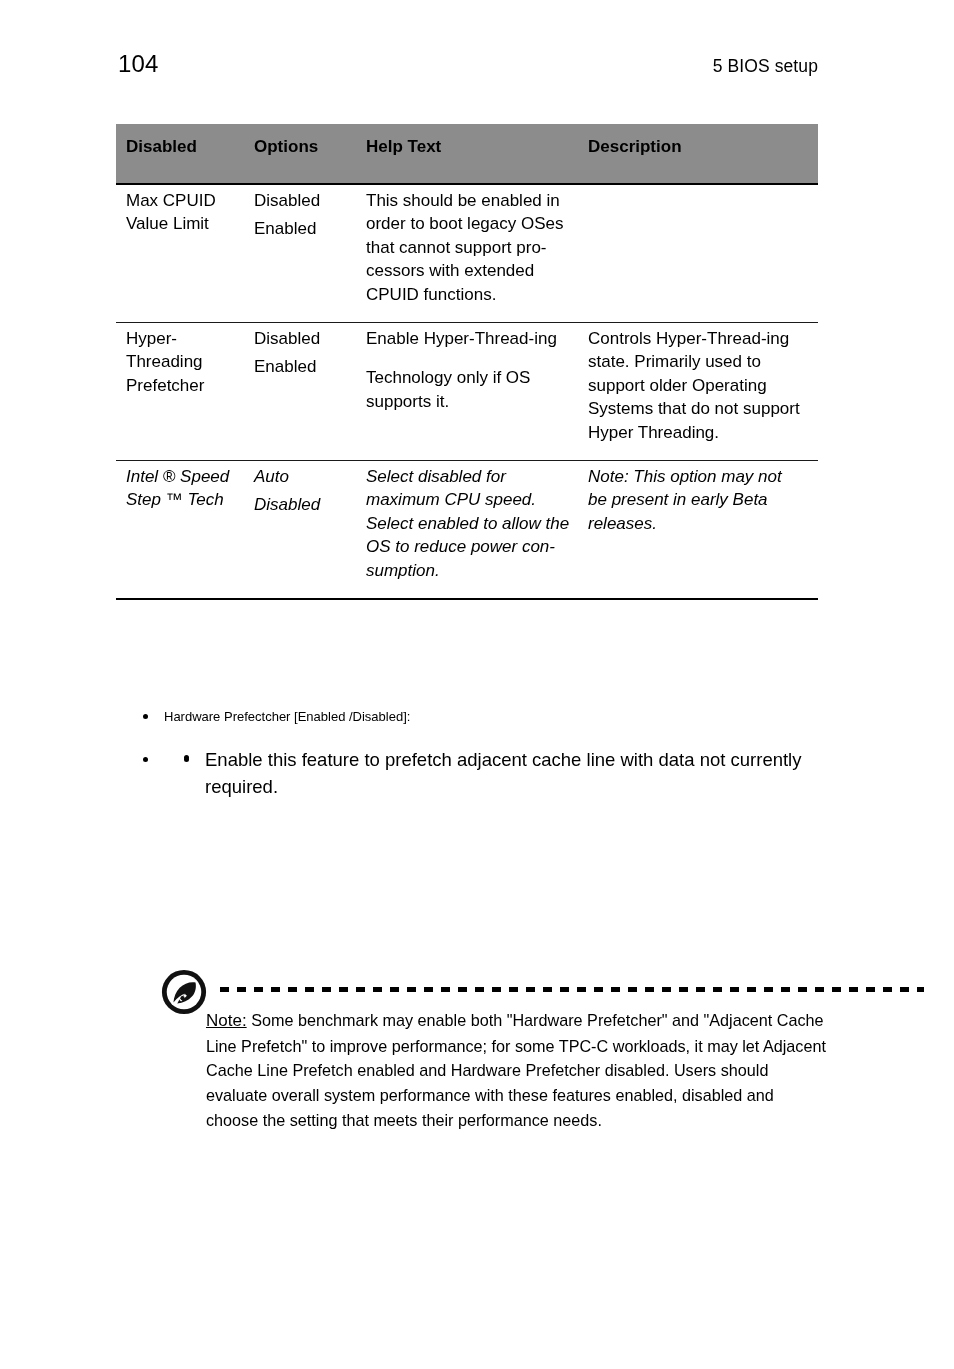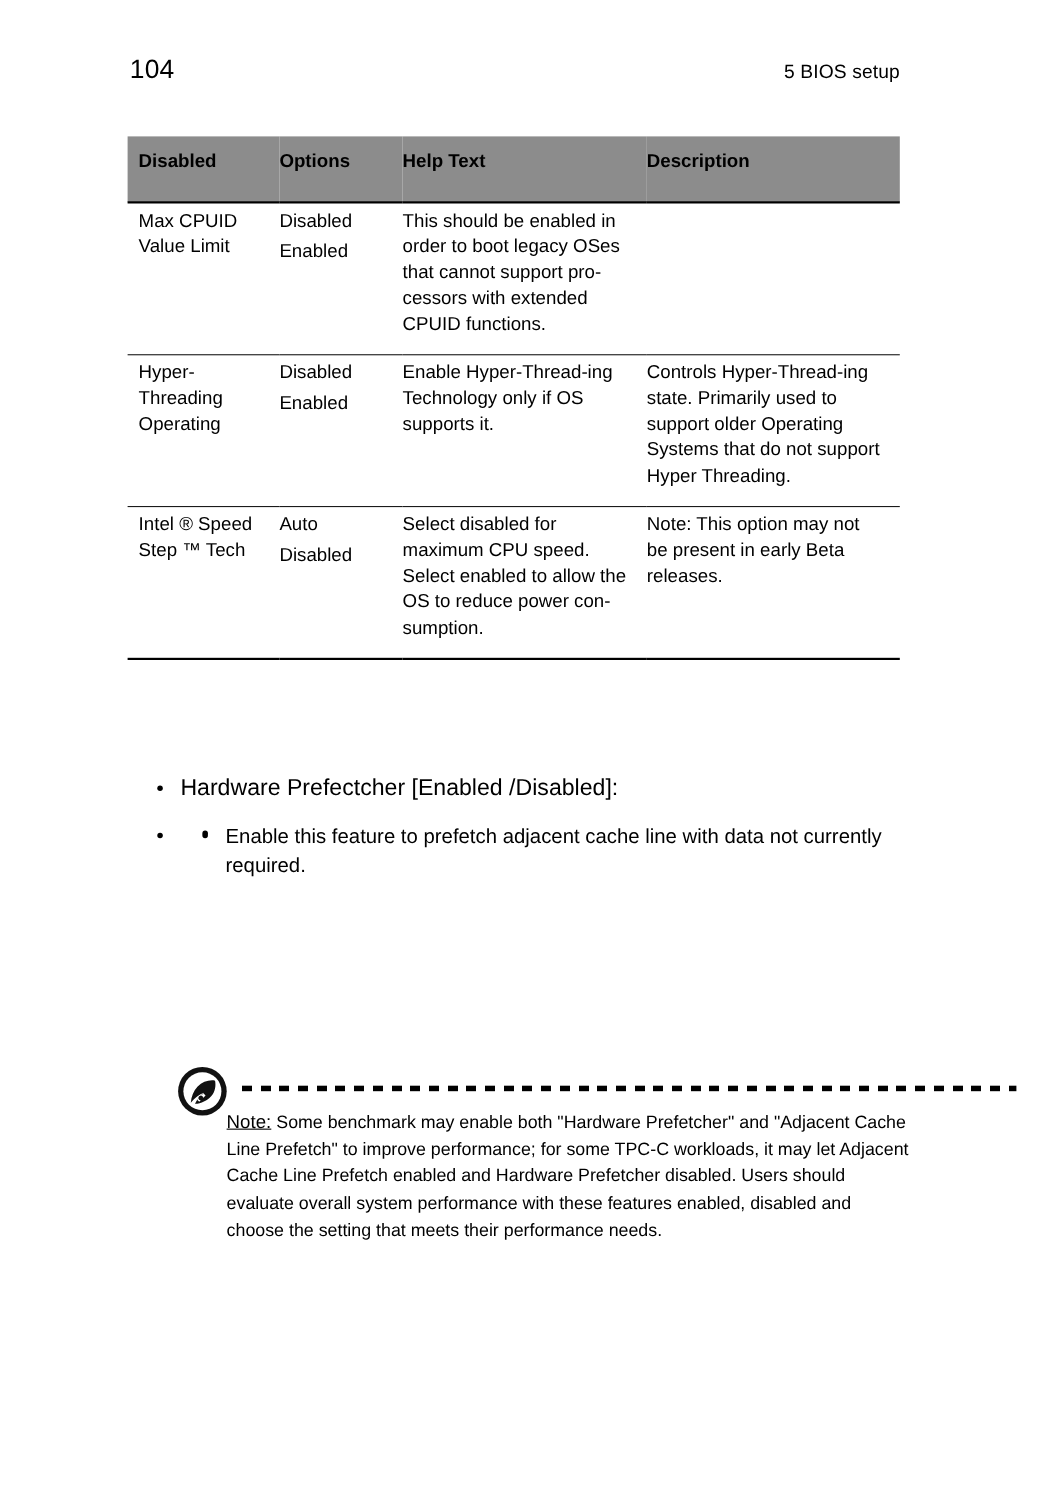--- a/index.html
+++ b/index.html
@@ -73,43 +73,43 @@
   }
   .thead-row th.c-feature { padding-left: 10px; }
 
   .body-row td {
     font-size: 17px;
     line-height: 23.4px;
     padding: 4px 14px 16px 0;
     border-bottom: 1px solid #1a1a1a;
   }
   .body-row td.c-feature { padding-left: 10px; }
-  .body-row:last-child td { border-bottom: 2px solid #000; }
+  .body-row:last-child td { border-bottom: 2px solid #000; font-style: italic; }
 
   .col-feature { width: 138px; }
   .col-options { width: 112px; }
   .col-help    { width: 222px; }
   .col-desc    { width: 230px; }
 
   .opt-line { display: block; }
   .opt-line + .opt-line { margin-top: 5px; }
   .cell-para { display: block; }
-  .cell-para + .cell-para { margin-top: 0px; }
+  .cell-para + .cell-para { margin-top: 16px; }
 
   
   .bullets {
     position: absolute;
     top: 703px;
     left: 116px;
     width: 710px;
   }
   .bullet-l1 {
     position: relative;
     padding-left: 48px;
-    font-size: 21px;
+    font-size: 13px;
     line-height: 27px;
     margin-bottom: 14px;
   }
   .bullet-l1 > .dot {
     position: absolute;
     left: 27px;
     top: 11px;
     width: 5px;
     height: 5px;
     border-radius: 50%;
@@ -201,21 +201,21 @@
       <tr class="body-row">
         <td class="c-feature">Max CPUID Value Limit</td>
         <td>
           <span class="opt-line">Disabled</span>
           <span class="opt-line">Enabled</span>
         </td>
         <td>This should be enabled in order to boot legacy OSes that cannot support pro-cessors with extended CPUID functions.</td>
         <td></td>
       </tr>
       <tr class="body-row">
-        <td class="c-feature">Hyper-Threading Operating</td>
+        <td class="c-feature">Hyper-Threading Prefetcher</td>
         <td>
           <span class="opt-line">Disabled</span>
           <span class="opt-line">Enabled</span>
         </td>
         <td>
           <span class="cell-para">Enable Hyper-Thread-ing</span>
           <span class="cell-para">Technology only if OS supports it.</span>
         </td>
         <td>Controls Hyper-Thread-ing state.  Primarily used to support older Operating Systems that do not support Hyper Threading.</td>
       </tr>

